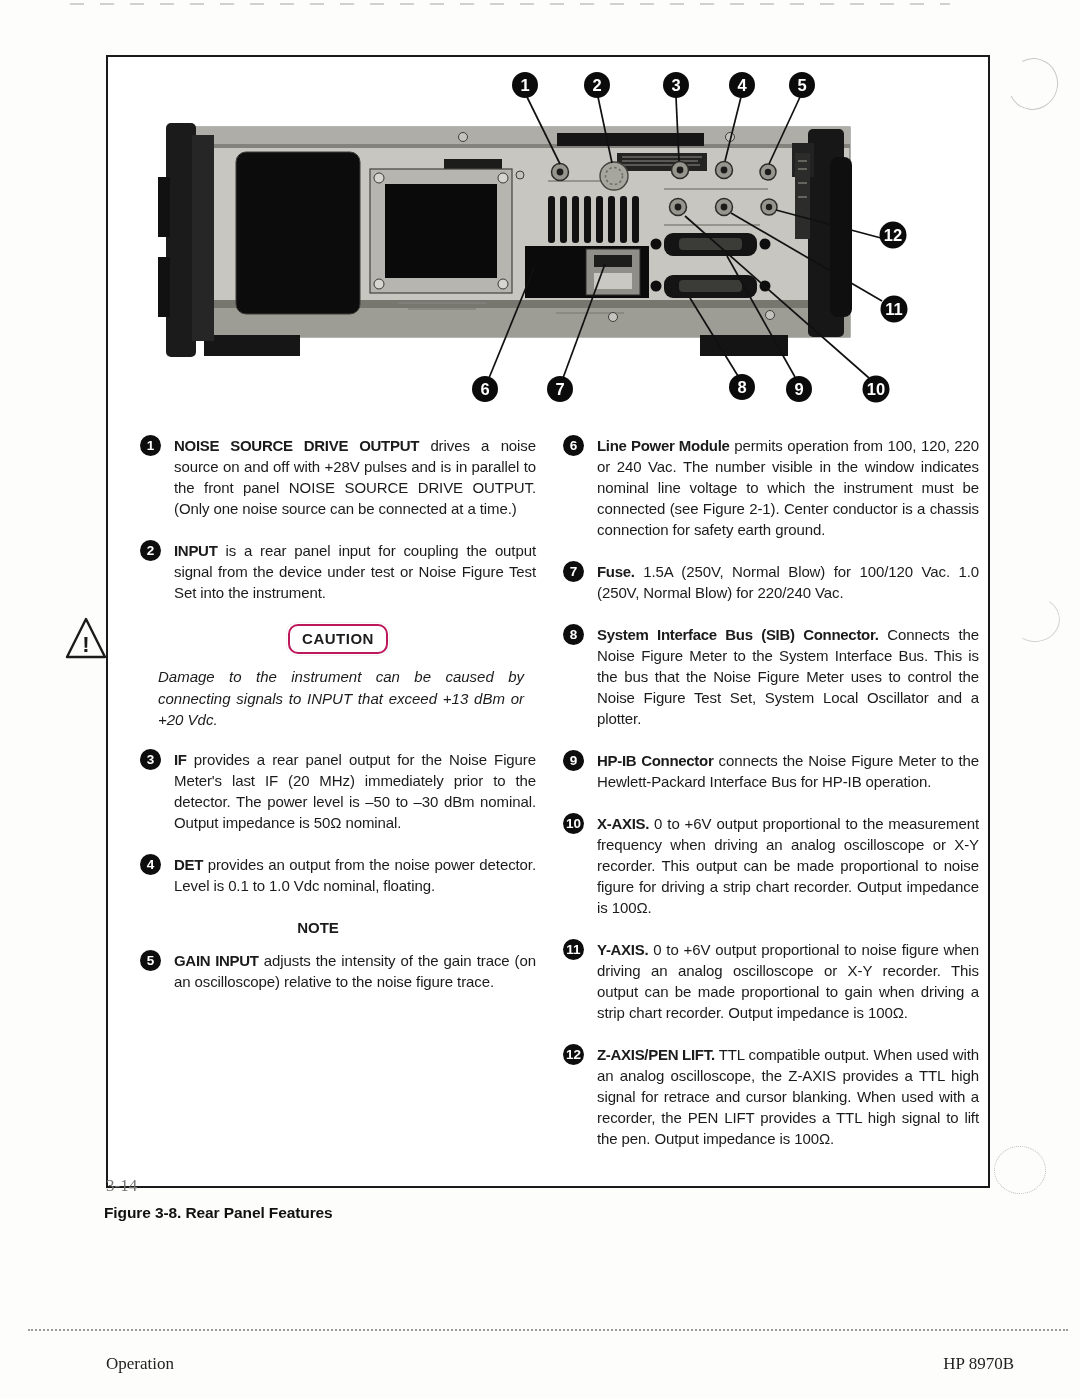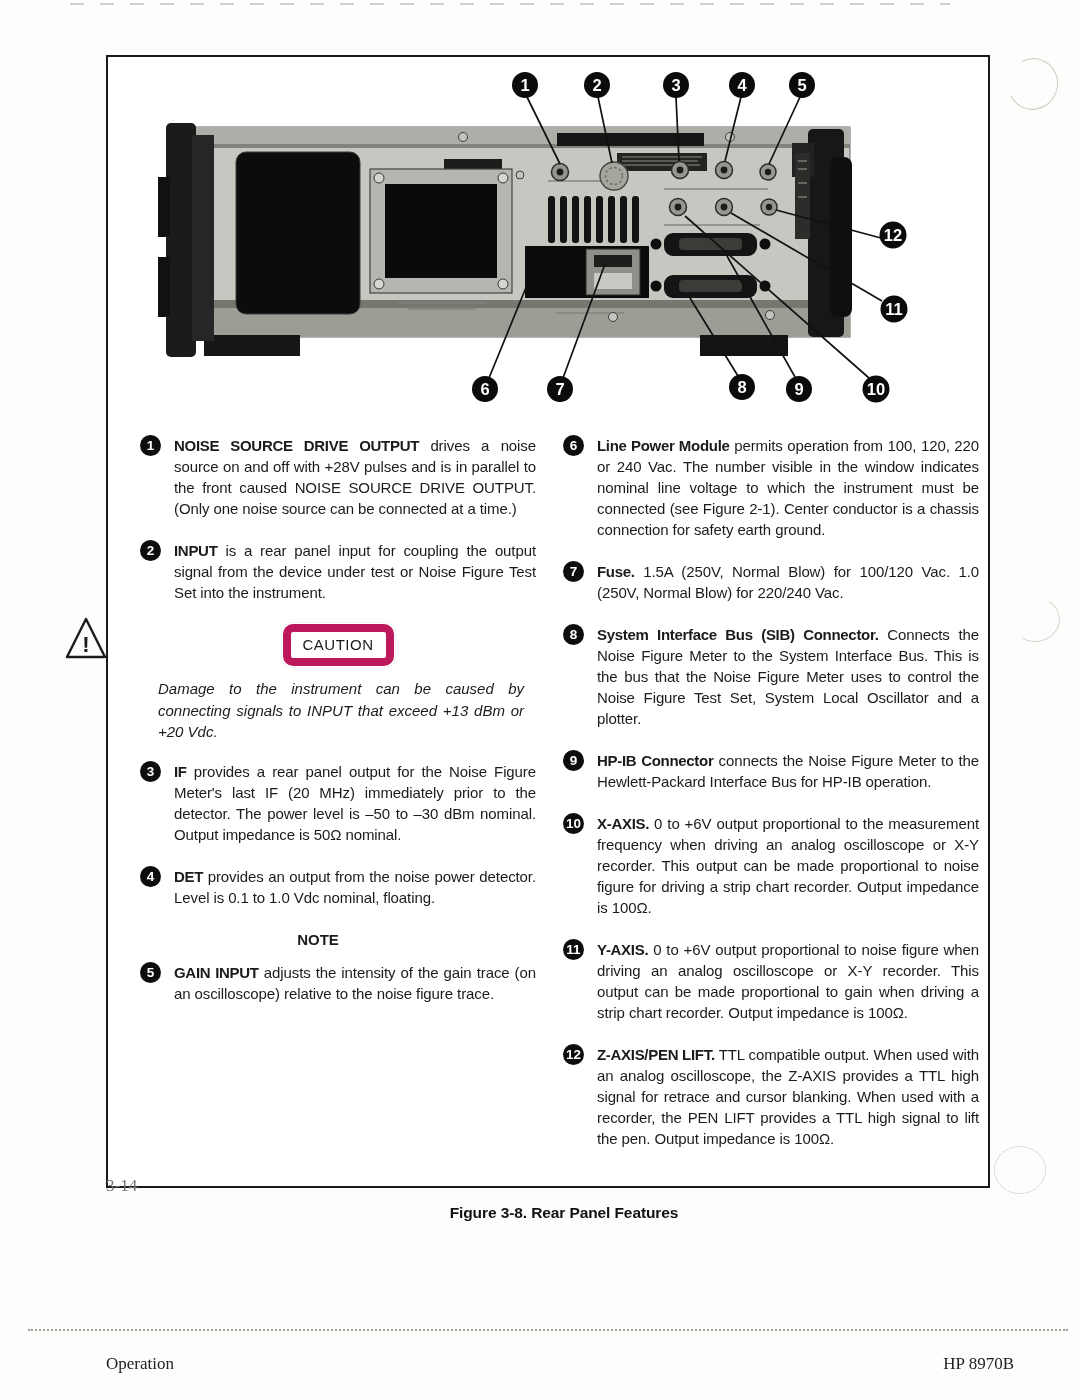--- a/index.html
+++ b/index.html
@@ -18,28 +18,28 @@
   .col{position:absolute;font-size:15px;line-height:21px;}
   .col-left{left:32px;top:378px;width:396px;}
   .col-right{left:455px;top:378px;width:416px;}
   .item{position:relative;padding-left:34px;margin:0 0 21px 0;}
   .badge{position:absolute;left:0;top:0;width:21px;height:21px;border-radius:50%;
          background:#0d0d0d;color:#fff;font-weight:bold;font-size:13.5px;
          text-align:center;line-height:21px;}
   .itext{margin:0;text-align:justify;letter-spacing:-0.1px;}
   .itext b{letter-spacing:-0.3px;}
   .cap-center{text-align:center;margin:4px 0 12px 0;}
-  .caution-label{display:inline-block;border:8px solid #be185d;border-radius:10px;
-    padding:2px 12px 3px 12px;font-weight:normal;font-size:15px;letter-spacing:.5px;
+  .caution-label{display:inline-block;border:2px solid #be185d;border-radius:10px;
+    padding:2px 12px 3px 12px;font-weight:bold;font-size:15px;letter-spacing:.5px;
     box-shadow:0 0 0 1.5px #fff,0 0 0 2px #e8e8e4;}
   .em-text{margin:0 12px 18px 18px;font-style:italic;text-align:justify;
            font-size:15px;line-height:21.5px;letter-spacing:0;}
   .note-head{font-weight:bold;text-align:center;margin:2px 40px 12px 0;font-size:15px;}
   
-  .fig-caption{position:absolute;left:122px;top:1204px;width:884px;text-align:center;
+  .fig-caption{position:absolute;left:104px;top:1204px;width:884px;
                font-weight:bold;font-size:15.5px;letter-spacing:-0.1px;color:#111;}
   .page-num{position:absolute;left:106px;top:1176px;font-family:"Liberation Serif",serif;
             font-size:17px;color:#737373;}
   .dotted-rule{position:absolute;left:28px;top:1329px;width:1040px;height:0;
                border-top:2px dotted #9b9b97;}
   .footer-left{position:absolute;left:106px;top:1354px;font-family:"Liberation Serif",serif;
                font-size:17px;color:#222;}
   .footer-right{position:absolute;right:66px;top:1354px;font-family:"Liberation Serif",serif;
                 font-size:17px;color:#222;}
   
@@ -269,21 +269,21 @@
             <text x="785" y="184">12</text>
           </g>
       </g>
     </svg>
 
     <div class="col col-left">
 
       <div class="item">
         <span class="badge">1</span>
         <p class="itext"><b>NOISE SOURCE DRIVE OUTPUT</b>
-        <span>drives a noise source on and off with +28V pulses and is in parallel to the front caused NOISE SOURCE DRIVE OUTPUT. (Only one noise source can be connected at a time.)</span></p>
+        <span>drives a noise source on and off with +28V pulses and is in parallel to the front panel NOISE SOURCE DRIVE OUTPUT. (Only one noise source can be connected at a time.)</span></p>
       </div>
 
       <div class="item">
         <span class="badge">2</span>
         <p class="itext"><b>INPUT</b>
         <span>is a rear panel input for coupling the output signal from the device under test or Noise Figure Test Set into the instrument.</span></p>
       </div>
 
       <div class="cap-center">
         <span class="caution-label">CAUTION</span>

